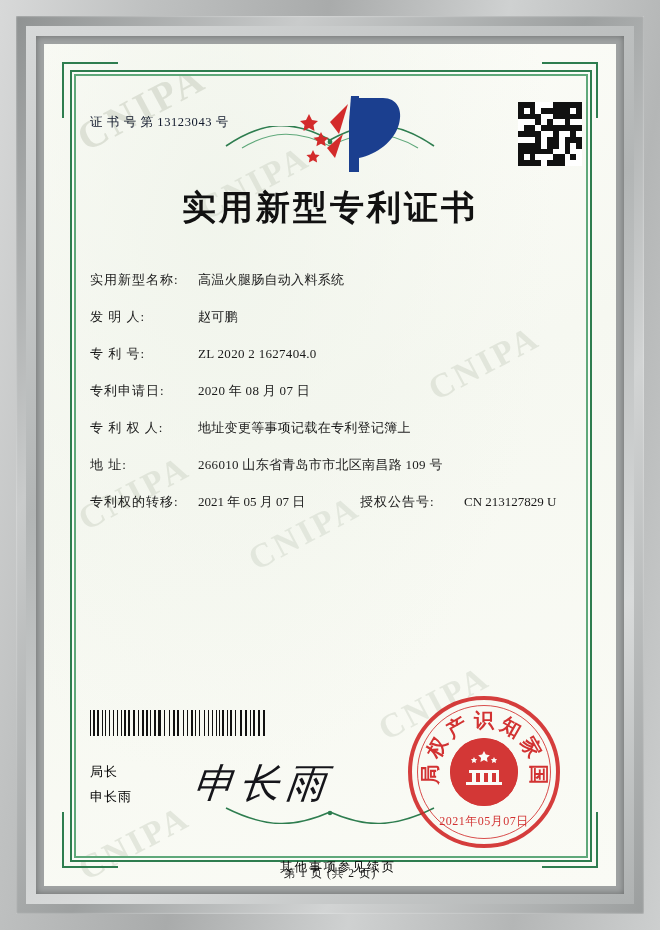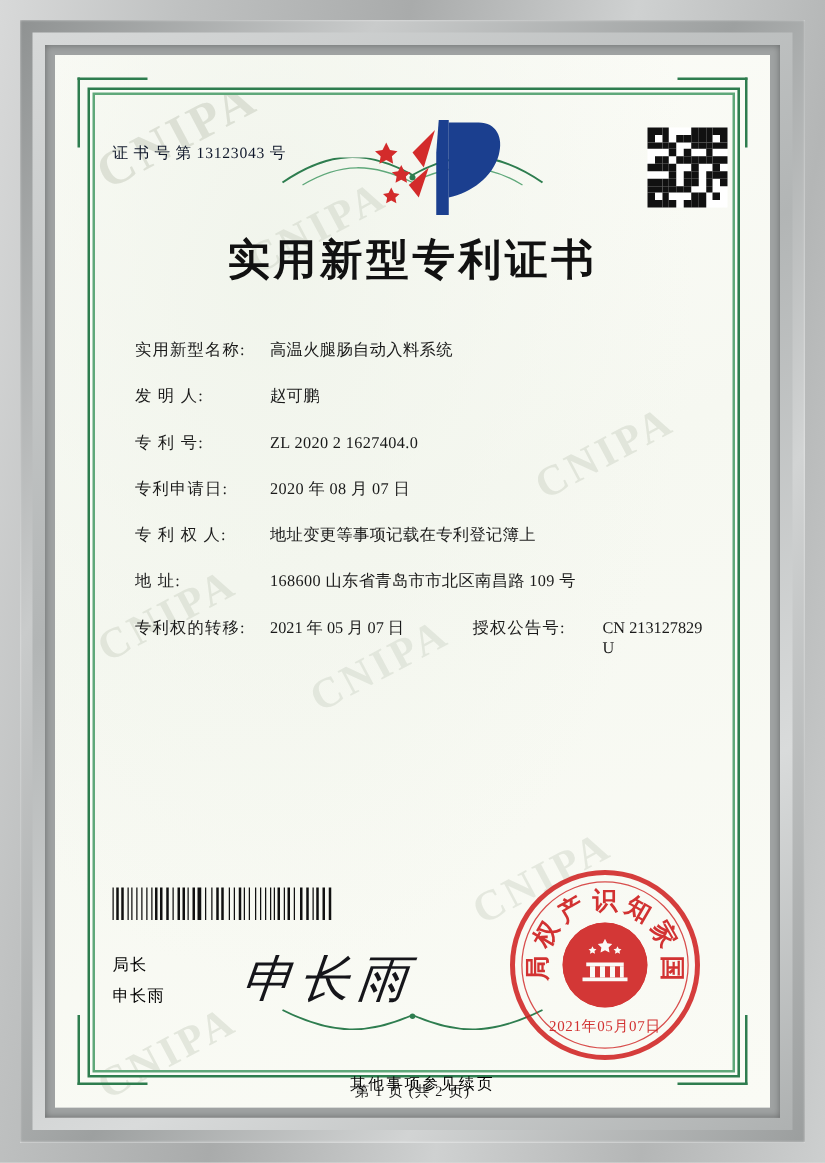--- a/index.html
+++ b/index.html
@@ -158,21 +158,20 @@
   }
   .field {
     display: flex;
     align-items: baseline;
     margin-bottom: 19px;
   }
   .f-label {
     width: 108px;
     flex: 0 0 108px;
     letter-spacing: 1px;
-    margin-left: 18px;
   }
   .f-value {
     flex: 1;
     letter-spacing: .3px;
   }
   .field-pair { display: flex; align-items: baseline; gap: 12px; }
   .f-label2 { width: 92px; flex: 0 0 92px; letter-spacing: 1px; }
 
   .para {
     margin-top: 24px;
@@ -475,21 +474,21 @@
         <div class="field">
           <div class="f-label">专利申请日:</div>
           <div class="f-value">2020 年 08 月 07 日</div>
         </div>
         <div class="field">
           <div class="f-label">专 利 权 人:</div>
           <div class="f-value">地址变更等事项记载在专利登记簿上</div>
         </div>
         <div class="field">
           <div class="f-label">地 址:</div>
-          <div class="f-value">168600 山东省青岛市市北区南昌路 109 号</div>
+          <div class="f-value">266010 山东省青岛市市北区南昌路 109 号</div>
         </div>
         <div class="field">
           <div class="f-label">专利权的转移:</div>
           <div class="field-pair" style="flex:1">
             <div style="width:150px;flex:0 0 150px">2021 年 05 月 07 日</div>
             <div class="f-label2">授权公告号:</div>
             <div>CN 213127829 U</div>
           </div>
         </div>
       </div>

